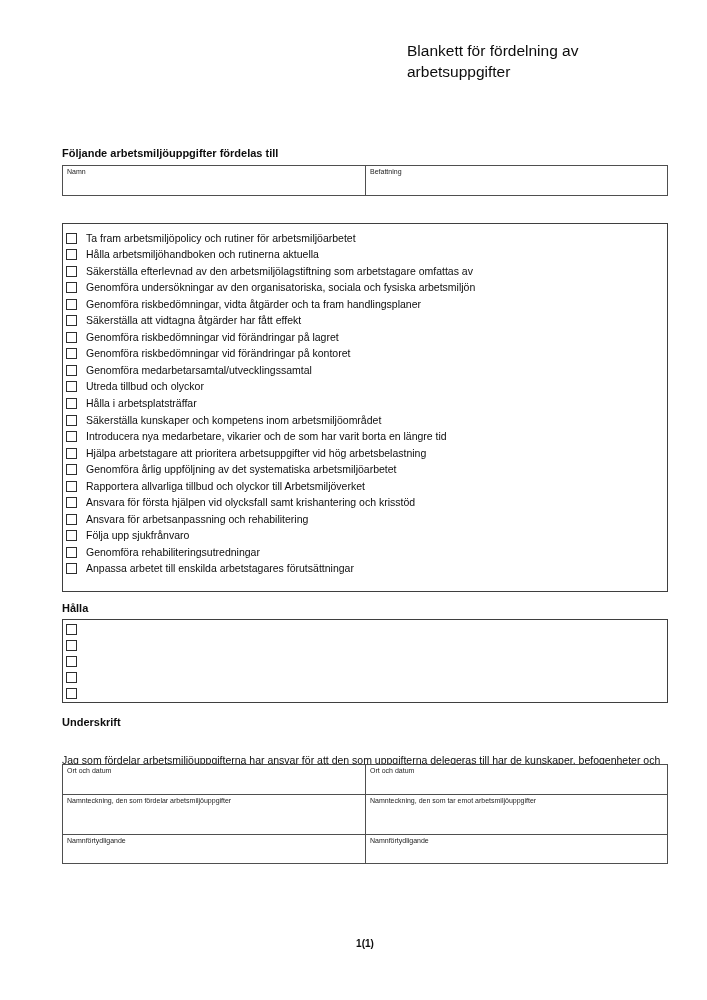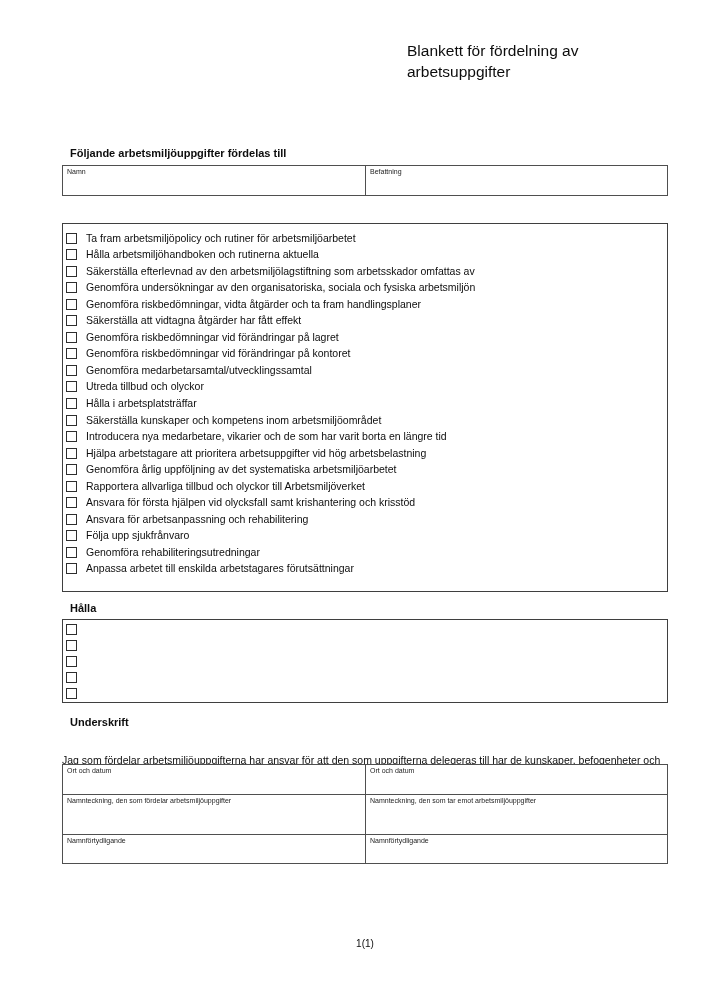--- a/index.html
+++ b/index.html
@@ -11,21 +11,21 @@
   }
   .page { position:absolute; inset:0; background:#fff; }
 
   .title {
     position:absolute; left:367px; top:40px; width:225px;
     font-size:15.5px; line-height:21px; font-weight:normal; color:#0d0d0d;margin-left:40px;
   }
 
   .heading {
     position:absolute; left:62px;
-    font-size:11px; font-weight:bold; line-height:13px; color:#0d0d0d;margin-left:8px;
+    font-size:11px; font-weight:bold; line-height:13px; color:#0d0d0d;
   }
   .h-recipient { top:147px; }
   .h-ovrigt    { top:602px; }
   .h-underskrift { top:716px; }
 
   .recipient-tbl {
     position:absolute; left:62px; top:165px; width:606px; height:31px;
     border:1px solid #4f4f4f; display:flex; background:#fff;
   }
   .recipient-tbl .cell { flex:1 1 50%; padding:2px 4px; }
@@ -58,21 +58,21 @@
     position:absolute; left:62px; top:764px; width:606px;
     border:1px solid #4f4f4f; background:#fff;
     display:grid; grid-template-columns:1fr 1fr; grid-template-rows:29px 40px 29px;
   }
   .sig-cell { padding:2px 4px; }
   .sig-cell.col1 { border-left:1px solid #4f4f4f; }
   .sig-cell.rown { border-top:1px solid #4f4f4f; }
 
   .footer {
     position:absolute; left:62px; top:938px; width:606px;
-    text-align:center; font-size:10px; color:#0d0d0d;
+    text-align:center; font-size:10px; color:#0d0d0d;font-weight:bold;
   }
 </style>
 </head>
 <body>
 
 <div class="page">
 
   <h1 class="title">Blankett för fördelning av arbetsuppgifter</h1>
 
   <div class="heading h-recipient">Följande arbetsmiljöuppgifter fördelas till</div>
@@ -90,21 +90,21 @@
       <div class="task-row">
         <span class="checkbox"></span>
         <span class="task-label">Ta fram arbetsmiljöpolicy och rutiner för arbetsmiljöarbetet</span>
       </div>
       <div class="task-row">
         <span class="checkbox"></span>
         <span class="task-label">Hålla arbetsmiljöhandboken och rutinerna aktuella</span>
       </div>
       <div class="task-row">
         <span class="checkbox"></span>
-        <span class="task-label">Säkerställa efterlevnad av den arbetsmiljölagstiftning som arbetsskador omfattas av</span>
+        <span class="task-label">Säkerställa efterlevnad av den arbetsmiljölagstiftning som arbetstagare omfattas av</span>
       </div>
       <div class="task-row">
         <span class="checkbox"></span>
         <span class="task-label">Genomföra undersökningar av den organisatoriska, sociala och fysiska arbetsmiljön</span>
       </div>
       <div class="task-row">
         <span class="checkbox"></span>
         <span class="task-label">Genomföra riskbedömningar, vidta åtgärder och ta fram handlingsplaner</span>
       </div>
       <div class="task-row">

